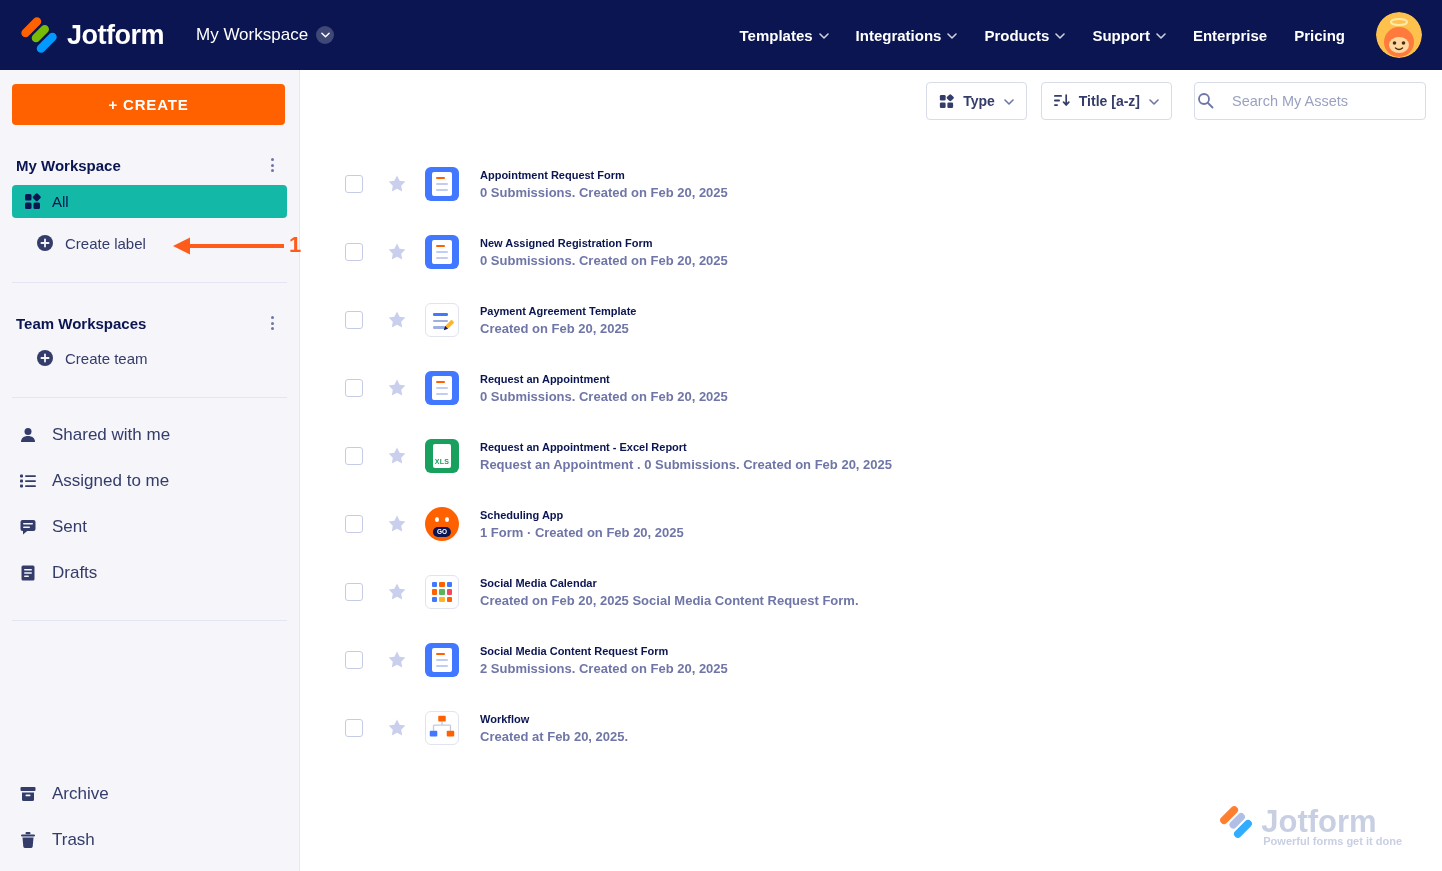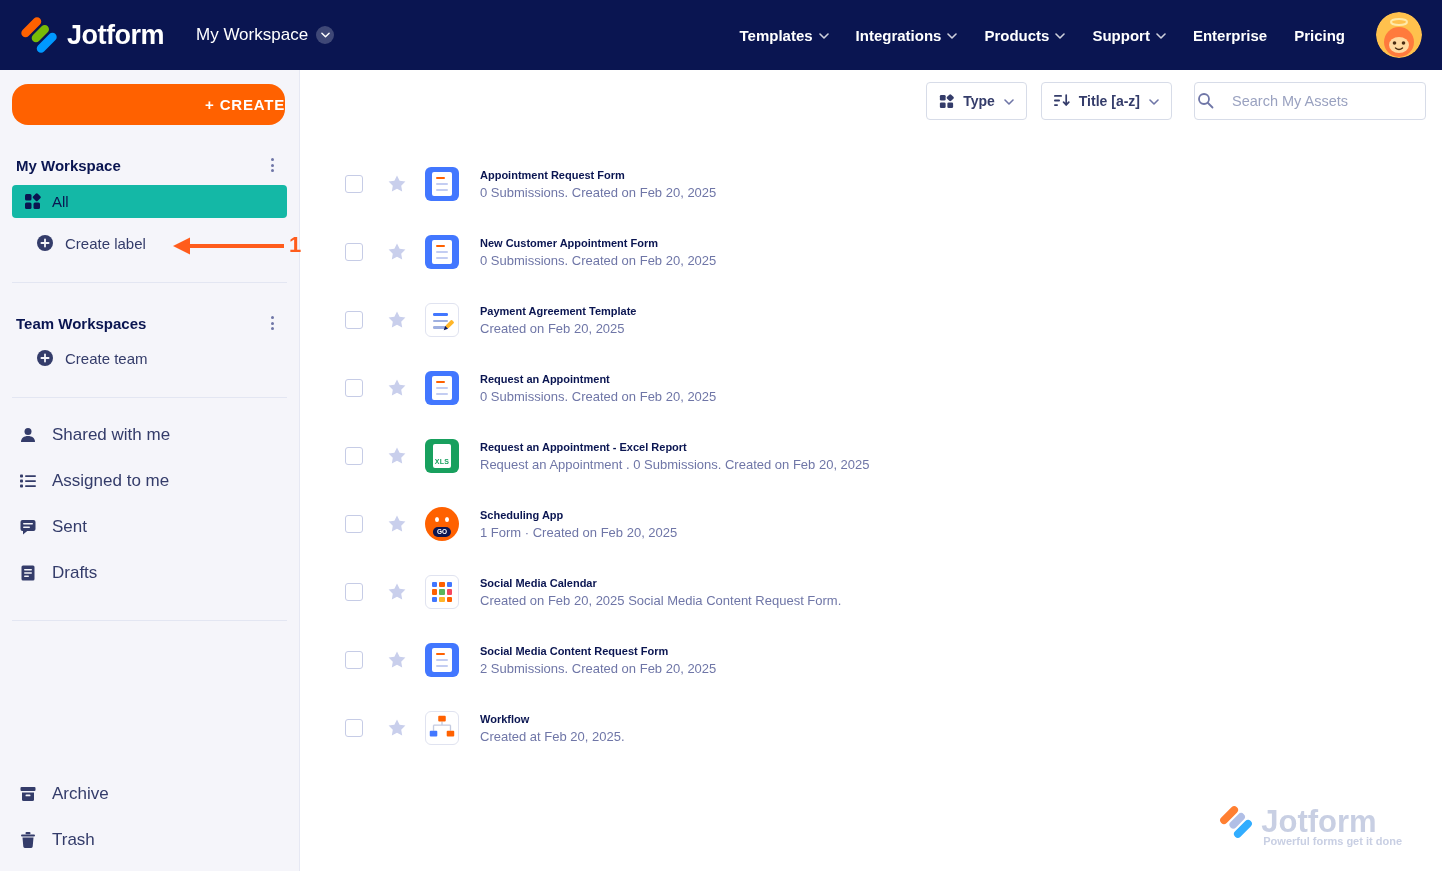--- a/index.html
+++ b/index.html
@@ -19,22 +19,22 @@
   .nav-link { color:#fff; font-size:15px; font-weight:600; display:flex; align-items:center;
     gap:6px; cursor:pointer; white-space:nowrap; }
   .nav-link .chev { color:rgba(255,255,255,.8); display:flex; margin-top:2px; }
   .avatar { width:46px; height:46px; border-radius:50%; overflow:hidden; margin-left:4px;
     cursor:pointer; flex:none; }
 
   
   .sidebar { position:absolute; top:70px; left:0; bottom:0; width:300px; background:#f5f5fa;
     border-right:1px solid #e6e8f3; display:flex; flex-direction:column; padding:14px 0 8px; }
   .create-btn { margin:0 14px 0 12px; height:41px; background:#ff6100; border:none;
-    border-radius:16px; color:#fff; font-size:15px; font-weight:700; letter-spacing:.8px;
-    cursor:pointer; font-family:inherit; flex:none;text-align:right; }
+    border-radius:4px; color:#fff; font-size:15px; font-weight:700; letter-spacing:.8px;
+    cursor:pointer; font-family:inherit; flex:none; }
   .section-header { display:flex; align-items:center; justify-content:space-between;
     padding:0 20px 0 16px; margin-top:30px; color:#0a1551; font-size:15px; font-weight:600; }
   .kebab { display:flex; flex-direction:column; gap:2.5px; padding:3px 5px; cursor:pointer; }
   .kebab i { width:3px; height:3px; border-radius:50%; background:#6f76a7; }
   .side-item { display:flex; align-items:center; gap:11px; margin:10px 12px 0; padding:8px 12px;
     border-radius:4px; color:#0a1551; font-size:15px; cursor:pointer; }
   .side-item.selected { background:#14b8a6; }
   .side-item.sub { margin-left:26px; padding:6px 10px; color:#343c6a; position:relative; }
   .divider { border:none; border-top:1px solid #e3e6f2; margin:24px 12px 0; }
   .nav-item { display:flex; align-items:center; gap:15px; padding:13px 19px; color:#343c6a;
@@ -63,21 +63,21 @@
 
   .list { padding:18px 0 0 45px; }
   .row { display:flex; align-items:center; height:68px; }
   .checkbox { width:18px; height:18px; border:1.5px solid #c6cce6; border-radius:3px;
     background:#fff; cursor:pointer; flex:none; }
   .star { margin-left:24px; display:flex; cursor:pointer; flex:none; }
   .thumb { margin-left:18px; width:34px; height:34px; border-radius:6px; position:relative;
     flex:none; cursor:pointer; }
   .row-text { margin-left:21px; }
   .row-title { font-size:11px; font-weight:700; color:#0a1551; cursor:pointer; }
-  .row-sub { margin-top:4px; font-size:13px; font-weight:400; color:#6f76a7; }
+  .row-sub { margin-top:4px; font-size:13px; font-weight:700; color:#6f76a7; }
 
   
   .thumb.t-form { background:#4277ff; }
   .thumb.t-form .doc { position:absolute; left:7px; top:5px; width:20px; height:24px;
     background:#fff; border-radius:2px; padding:5px 4px; display:flex; flex-direction:column; gap:3.5px; }
   .thumb.t-form .doc i { height:3px; border-radius:1.5px; display:block; }
   .thumb.t-form .doc i.b1 { background:#ff6100; width:9px; }
   .thumb.t-form .doc i.b2 { background:#c3cdf2; width:12px; }
   .thumb.t-form .doc i.b3 { background:#c3cdf2; width:12px; }
 
@@ -400,21 +400,21 @@
           </svg>
         </span>
       <div class="thumb t-form">
           <div class="doc">
             <i class="b1"></i>
             <i class="b2"></i>
             <i class="b3"></i>
           </div>
         </div>
       <div class="row-text">
-        <div class="row-title">New Customer Appointment Form</div>
+        <div class="row-title">New Assigned Registration Form</div>
         <div class="row-sub">0 Submissions. Created on Feb 20, 2025</div>
       </div>
     </div>
 
     <div class="row">
       <span class="checkbox"></span>
       <span class="star">
           <svg width="20" height="20" viewBox="0 0 20 20" fill="#c9cfec">
             <path d="M10 1.5l2.6 5.2 5.8.9-4.2 4.1 1 5.8-5.2-2.7-5.2 2.7 1-5.8L1.6 7.6l5.8-.9z"></path>
           </svg>

